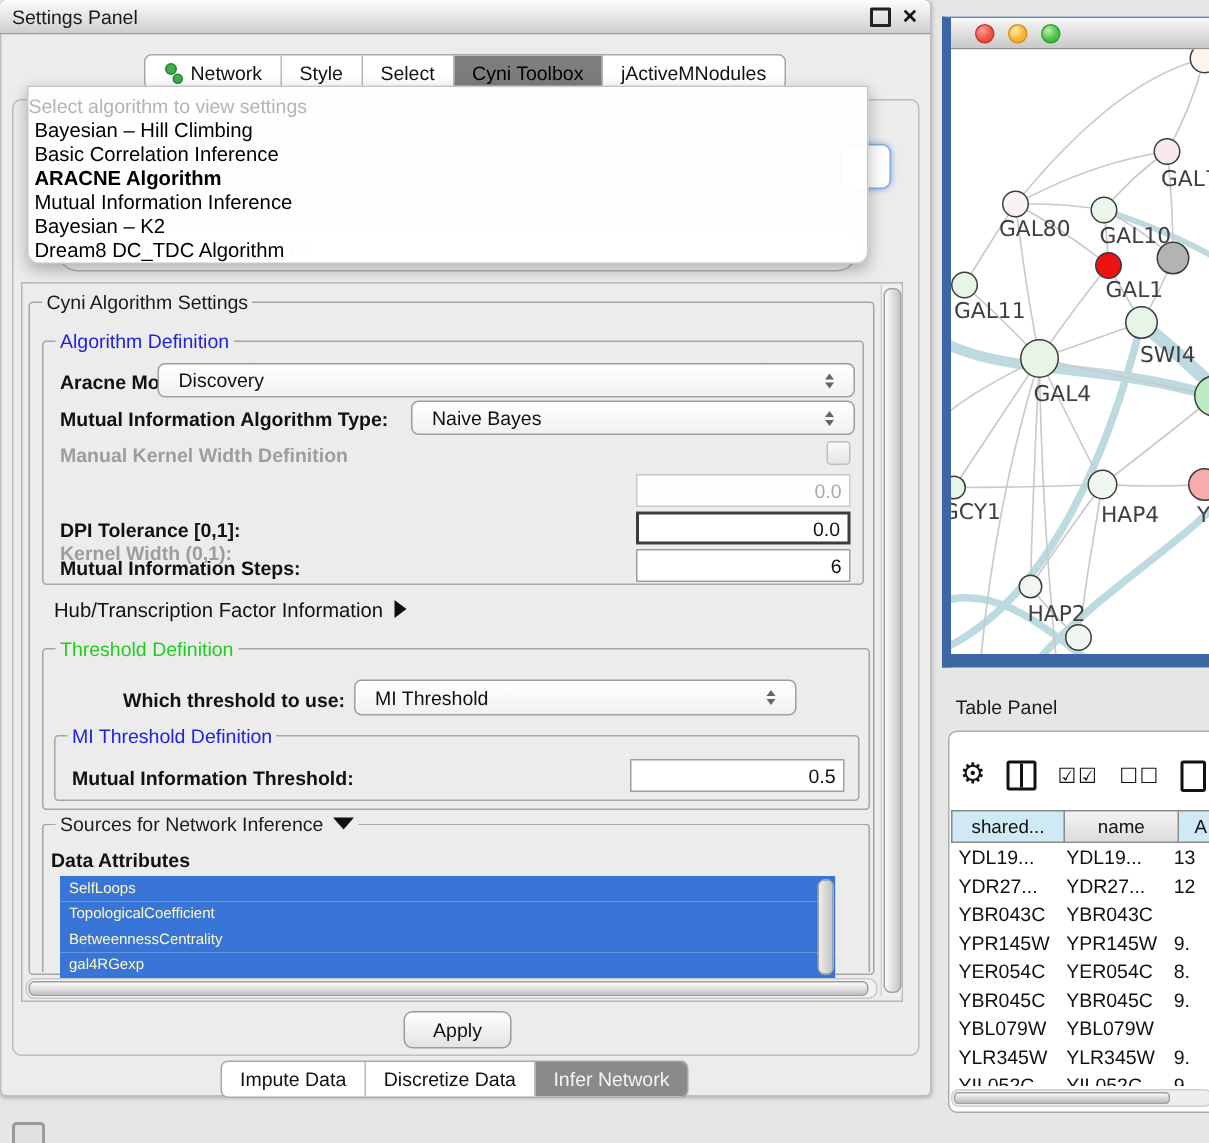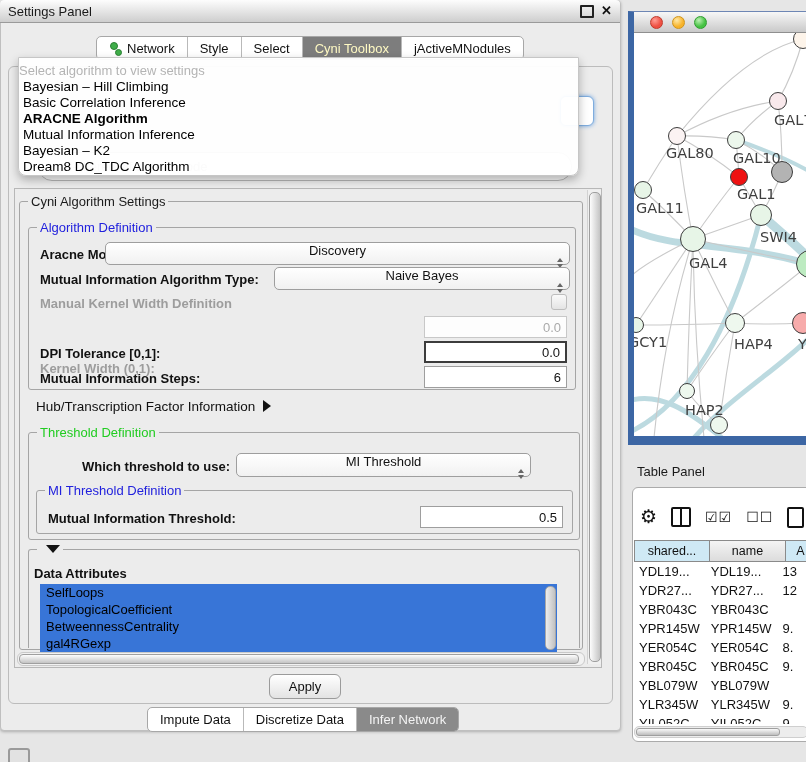--- a/index.html
+++ b/index.html
@@ -9,21 +9,21 @@
   
   .cp-bg{left:0;top:8;width:619px;height:729px;background:#ececec;border:1px solid #bfbfbf;border-radius:4px;box-shadow:0 1px 3px rgba(0,0,0,.25);}
   .cp-titlebar{left:0;top:8;width:620px;height:23px;background:linear-gradient(#fdfdfd,#cecece);border-bottom:1px solid #9a9a9a;border-radius:4px 4px 0 0;display:flex;align-items:center;padding:0 8px;box-sizing:border-box;font-size:13px;color:#1a1a1a;}
   .win-btns{margin-left:auto;display:flex;align-items:center;gap:7px;}
   .float-btn{width:10px;height:9px;border:2px solid #222;border-radius:1px;}
   .close-btn{font-size:13px;font-weight:bold;color:#111;line-height:10px;}
   
   .seg-bar{display:flex;height:22px;background:#fff;border:1px solid #a7a7a7;border-radius:5px;overflow:hidden;font-size:13px;}
   .seg{display:flex;align-items:center;padding:0 12px;border-right:1px solid #b9b9b9;color:#111;white-space:nowrap;}
   .seg:last-child{border-right:none;}
-  .seg.sel{background:#7d7d7d;color:#fef9c3;}
+  .seg.sel{background:#7d7d7d;color:#000000;}
   
   .content-pane{left:8px;top:66px;width:603px;height:636px;border:1px solid #bcbcbc;border-radius:6px;background:#ececec;}
   
   .ghost-combo{left:38px;top:152px;width:534px;height:29px;border:1px solid #b5b5b5;border-radius:14px;background:#f6f6f6;display:flex;align-items:center;padding:0 16px;box-sizing:border-box;font-size:13px;color:#a9a9a9;}
   .blue-frag{left:560px;top:96px;width:32px;height:28px;background:#fff;border:1px solid #7fadde;border-radius:6px;box-shadow:0 0 4px #6da3e0;}
   
   .popup{left:18px;top:57px;width:559px;height:117px;background:rgba(255,255,255,.95);border:1px solid #c6c6c6;border-radius:0 0 8px 8px;box-shadow:0 4px 10px rgba(0,0,0,.28);z-index:30;}
   .popup .prompt{height:16px;line-height:16px;color:#b4b4b4;font-size:13px;margin-top:5px;}
   .dd-item{height:16px;line-height:16px;font-size:13.5px;color:#000;padding-left:4px;white-space:nowrap;}
   .dd-item.bold{font-weight:bold;}
@@ -34,32 +34,32 @@
   .hscroll{left:17px;top:652px;width:566px;height:12px;background:#f2f2f2;border:1px solid #c9c9c9;border-radius:6px;}
   .hthumb{left:19px;top:654px;width:558px;height:8px;background:linear-gradient(#fdfdfd,#c4c4c4);border:1px solid #9f9f9f;border-radius:4px;}
   
   .gbox{border:1px solid #a5a5a5;border-radius:3px;}
   .gtitle{position:absolute;top:-8px;left:8px;background:#ececec;padding:0 3px;font-size:13px;white-space:nowrap;}
   .t-black{color:#1a1a1a;}
   .t-blue{color:#2121dd;}
   .t-green{color:#21cc21;}
   .blab{font-size:13px;font-weight:bold;color:#111;white-space:nowrap;}
   .glab{font-size:13px;font-weight:bold;color:#9d9d9d;white-space:nowrap;}
-  .combo{display:flex;align-items:center;background:linear-gradient(#ffffff,#f1f1f1);border:1px solid #9e9e9e;border-radius:5px;font-size:13px;color:#111;padding:0 6px;box-sizing:border-box;flex-direction:column;}
+  .combo{display:flex;align-items:center;background:linear-gradient(#ffffff,#f1f1f1);border:1px solid #9e9e9e;border-radius:5px;font-size:13px;color:#111;padding:0 13px;box-sizing:border-box;}
   .spin{margin-left:auto;display:flex;flex-direction:column;gap:2px;align-items:center;}
   .tri-up{width:0;height:0;border-left:3.5px solid transparent;border-right:3.5px solid transparent;border-bottom:4.5px solid #666;}
   .tri-down{width:0;height:0;border-left:3.5px solid transparent;border-right:3.5px solid transparent;border-top:4.5px solid #666;}
   .field{background:#fff;border:1px solid #9e9e9e;font-size:13px;color:#111;text-align:right;padding:0 5px;box-sizing:border-box;display:flex;align-items:center;justify-content:flex-end;}
   .field.focus{border:2px solid #3c3c3c;}
   .field.disabled{color:#aaaaaa;border-color:#c8c8c8;background:#fdfdfd;}
   .cb{width:14px;height:14px;border:1px solid #bdbdbd;border-radius:3px;background:linear-gradient(#fafafa,#e4e4e4);}
   .arrow-right{display:inline-block;width:0;height:0;border-top:6px solid transparent;border-bottom:6px solid transparent;border-left:8px solid #111;margin-left:8px;vertical-align:-1px;}
   .arrow-down{display:inline-block;width:0;height:0;border-left:7px solid transparent;border-right:7px solid transparent;border-top:8px solid #111;margin-left:6px;vertical-align:1px;}
   .attr-list{left:40px;top:584px;width:517px;height:68px;background:#fff;overflow:hidden;}
-  .attr-item{height:17px;line-height:17px;font-size:13px;color:#000000;background:#3875d7;padding-left:6px;white-space:nowrap;}
+  .attr-item{height:17px;line-height:17px;font-size:10px;color:#fef9c3;background:#3875d7;padding-left:6px;white-space:nowrap;}
   .list-scroll{left:545px;top:586px;width:9px;height:62px;background:linear-gradient(90deg,#ededed,#c2c2c2);border:1px solid #a8a8a8;border-radius:5px;}
   .apply-btn{left:269px;top:674px;width:70px;height:23px;background:linear-gradient(#ffffff,#e3e3e3);border:1px solid #9b9b9b;border-radius:6px;font-size:13px;color:#111;display:flex;align-items:center;justify-content:center;}
   .bottom-tabs{left:147px;top:707px;height:23px;}
   .bottom-tabs .seg.sel{background:#8a8a8a;color:#f4f4f4;}
   
   .net-win{left:628px;top:11px;width:178px;height:434px;border-left:6px solid #3c66a4;border-bottom:10px solid #3c66a4;border-top:1px solid #6d86b4;box-sizing:border-box;background:#fff;}
   .net-titlebar{position:absolute;left:0;top:0;width:100%;height:21px;background:linear-gradient(#f7f7f7,#c9c9c9);border-bottom:1px solid #8f8f8f;display:flex;align-items:center;gap:9px;padding-left:16px;box-sizing:border-box;}
   .light{width:13px;height:13px;border-radius:50%;box-sizing:border-box;}
   .light.red{background:radial-gradient(circle at 35% 30%,#ff9d94,#ee4f42 60%);border:1px solid #c0392b;}
   .light.yellow{background:radial-gradient(circle at 35% 30%,#ffe9a8,#f7b32b 60%);border:1px solid #d0941a;}
@@ -194,21 +194,21 @@
       </span>
   </div>
 
   <div class="abs gbox" style="left:36px;top:490px;width:535px;height:42px;">
     <span class="gtitle t-blue">MI Threshold Definition</span>
   </div>
   <div class="abs blab" style="left:48px;top:511px;">Mutual Information Threshold:</div>
   <div class="abs field" style="left:420px;top:506px;width:143px;height:22px;">0.5</div>
 
   <div class="abs gbox" style="left:28px;top:549px;width:550px;height:98px;border-bottom:none;border-radius:3px 3px 0 0;">
-    <span class="gtitle t-black"><span class="arrow-down"></span></span>
+    <span class="gtitle t-black"><span>Sources for Network Inference</span><span class="arrow-down"></span></span>
   </div>
   <div class="abs blab" style="left:34px;top:566px;">Data Attributes</div>
   <div class="abs attr-list" id="attr-list">
       <div class="attr-item">SelfLoops</div>
       <div class="attr-item">TopologicalCoefficient</div>
       <div class="attr-item">BetweennessCentrality</div>
       <div class="attr-item">gal4RGexp</div>
     </div>
   <div class="abs list-scroll"></div>
 

